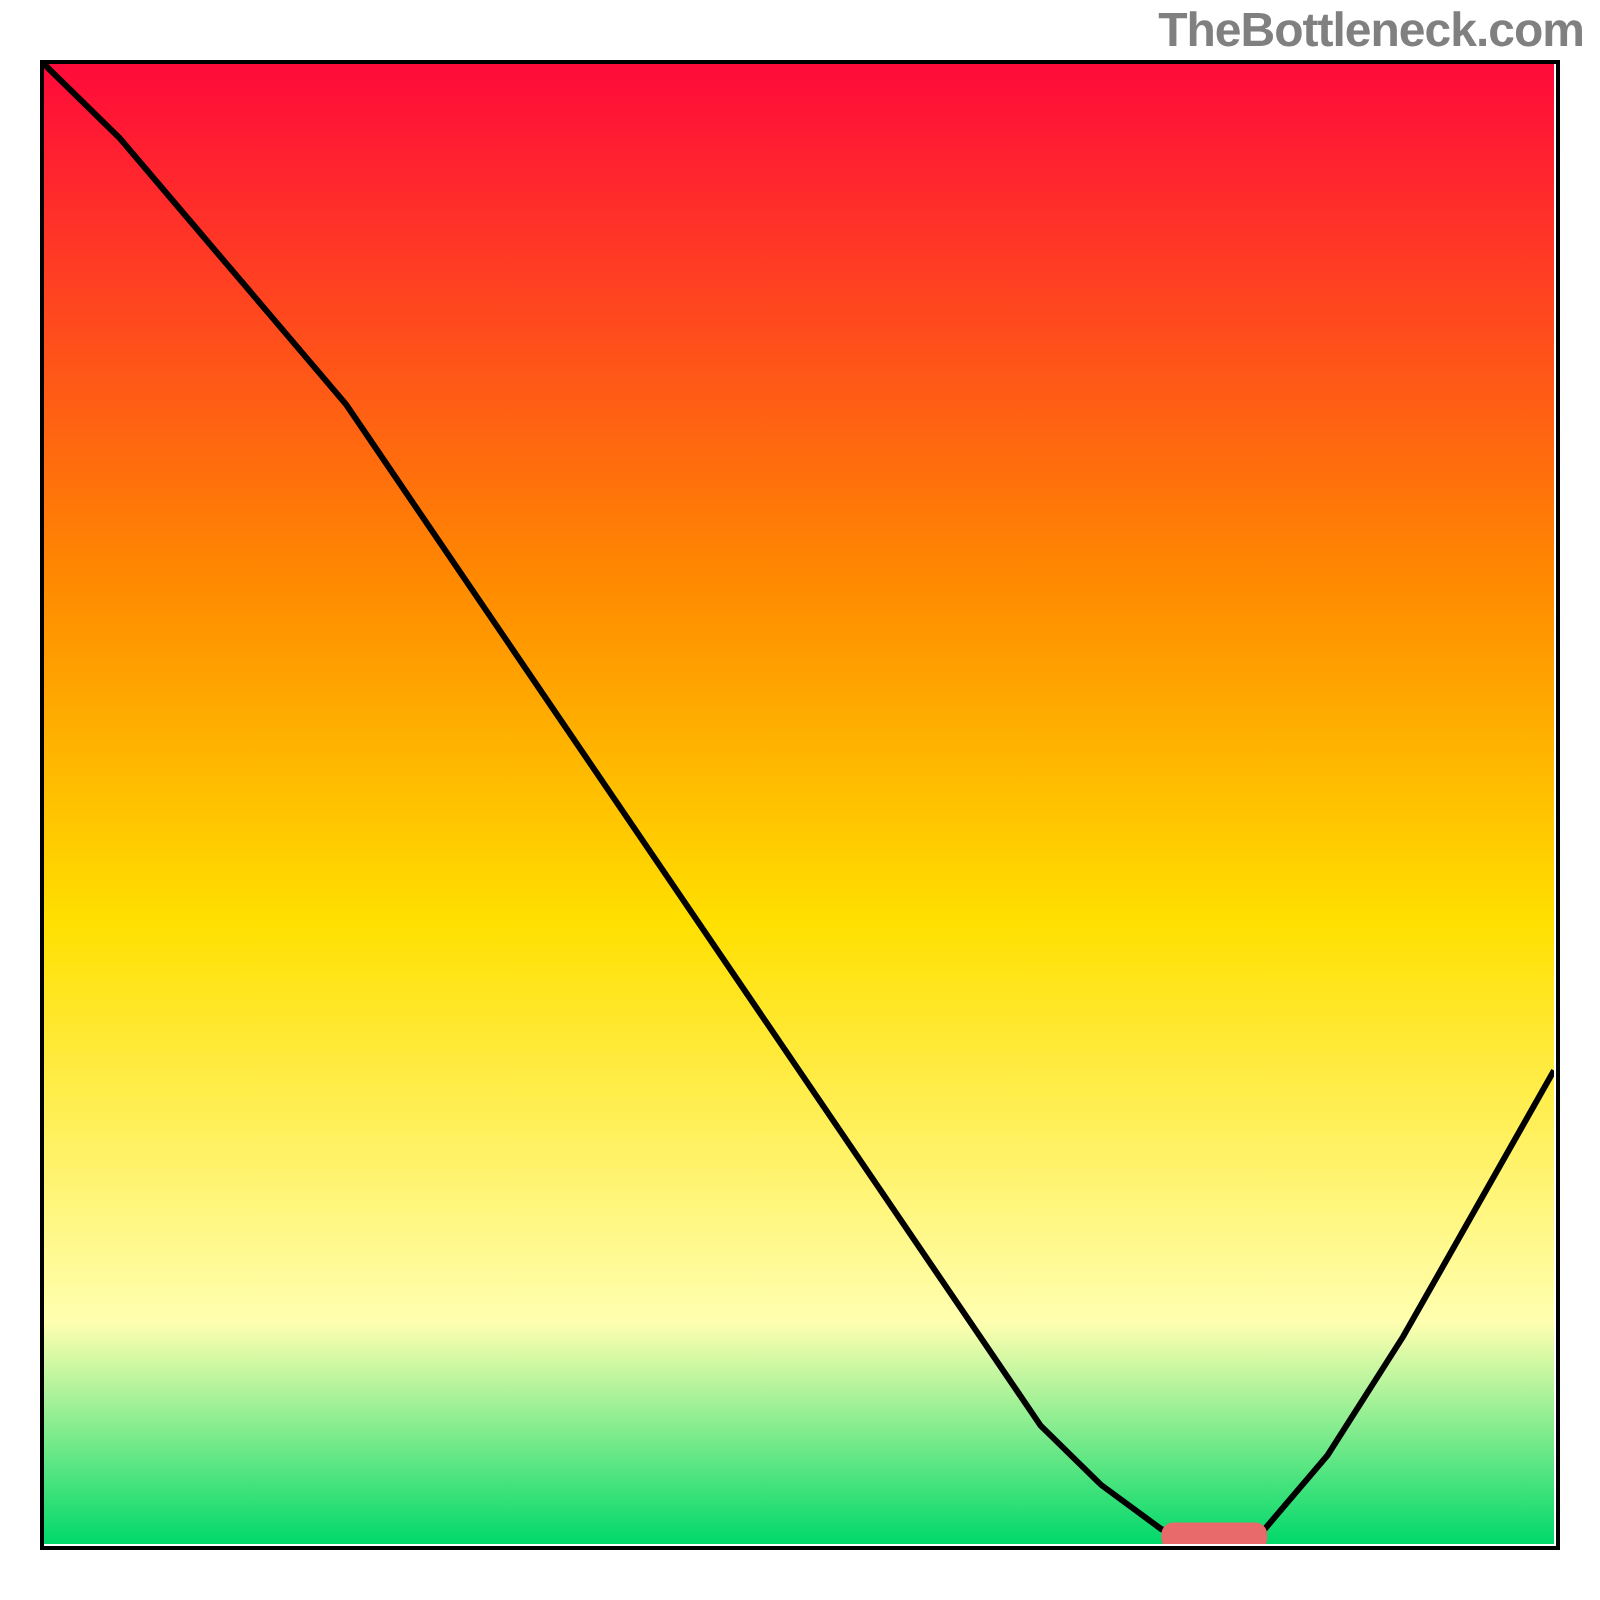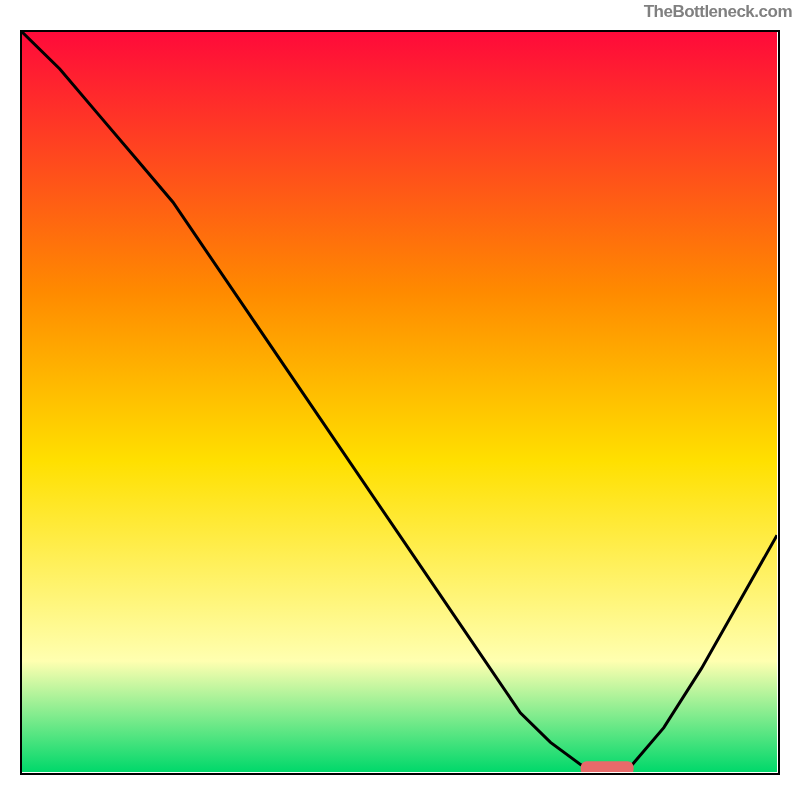--- a/index.html
+++ b/index.html
@@ -13,21 +13,21 @@
   }
   .wrap {
     position: relative;
     width: 800px;
     height: 800px;
   }
   .watermark {
     position: absolute;
     top: 2px;
     right: 8px;
-    font-size: 17px;
+    font-size: 24px;
     font-weight: bold;
     color: #808080;
     letter-spacing: -0.5px;
   }
   .plot {
     position: absolute;
     left: 20px;
     top: 30px;
     width: 760px;
     height: 745px;

